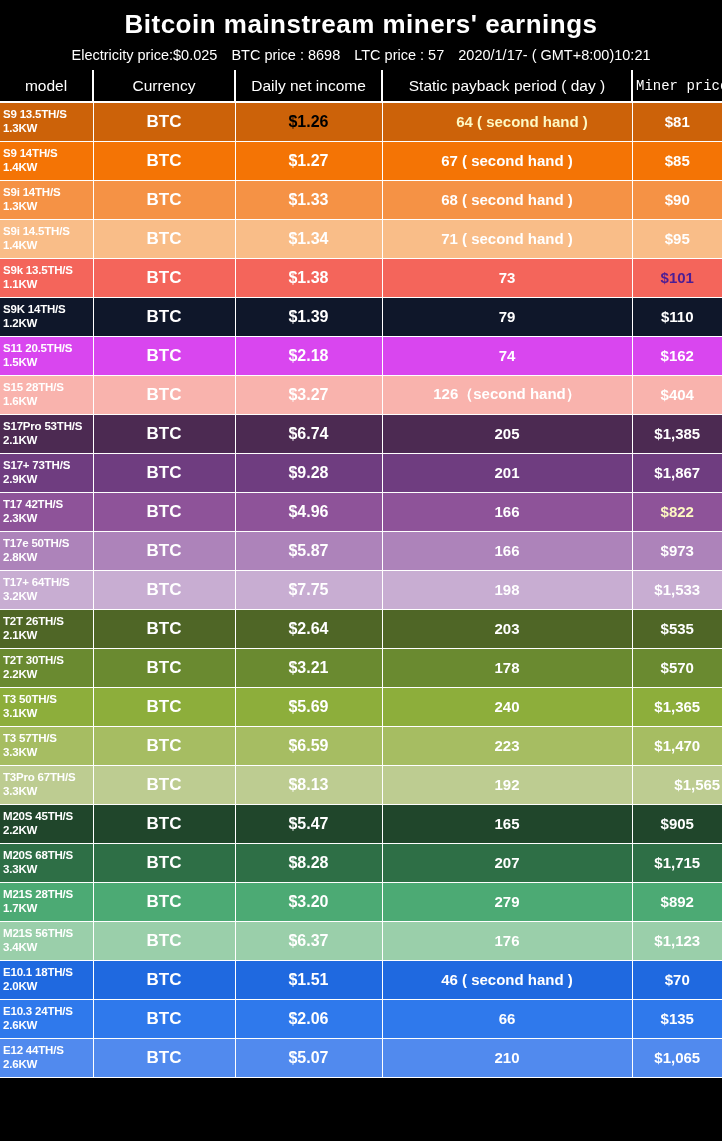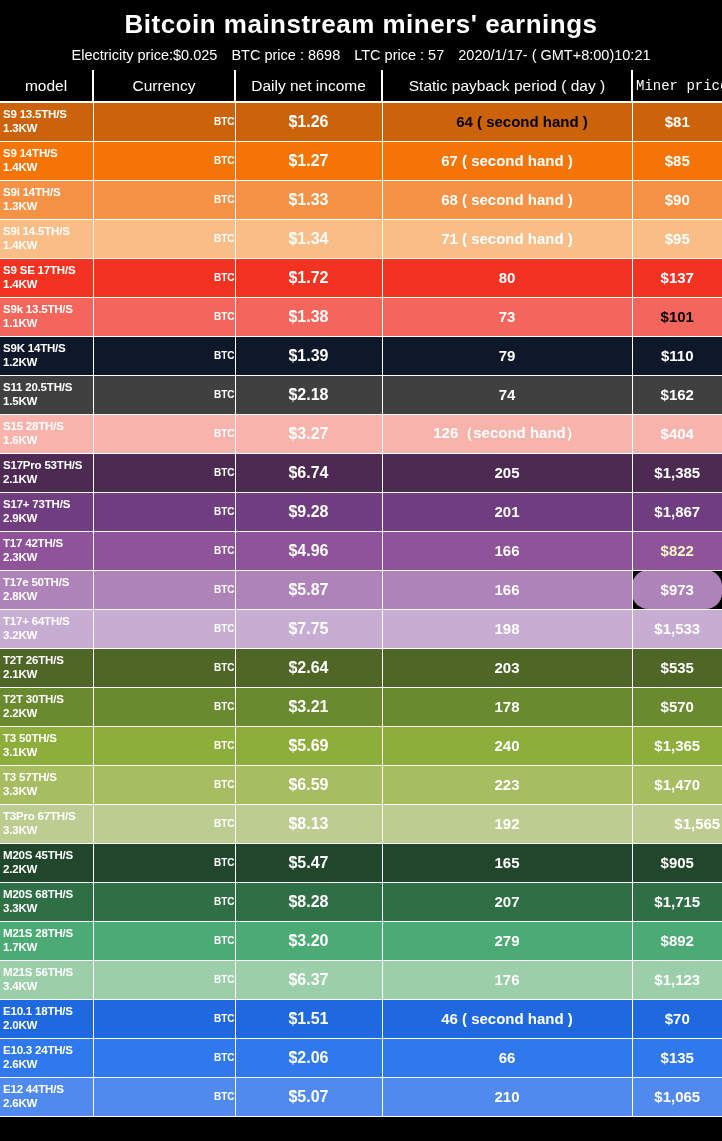--- a/index.html
+++ b/index.html
@@ -90,21 +90,21 @@
 
   td.model {
     text-align: left;
     padding-left: 3px;
     font-size: 11.5px;
     line-height: 13.5px;
     white-space: normal;
     letter-spacing: -0.2px;
   }
   td.model .ln2 { display: block; }
-  td.cur { font-size: 10px; text-align: right; }
+  td.cur { font-size: 17px; }
   td.income { font-size: 16px; }
   td.payback { font-size: 15px; }
   td.price { font-size: 15px; }
 </style>
 </head>
 <body>
 
 <div id="page">
 
   <div class="title">Bitcoin mainstream miners' earnings</div>
@@ -130,22 +130,22 @@
         <th>Currency</th>
         <th>Daily net income</th>
         <th>Static payback period ( day )</th>
         <th class="mono">Miner price</th>
       </tr>
     </thead>
     <tbody id="tbody">
         <tr style="background: rgb(204, 98, 9);">
           <td class="model" style="color: rgb(255, 255, 255);"><span>S9 13.5TH/S</span><span class="ln2">1.3KW</span></td>
           <td class="cur" style="color: rgb(255, 255, 255);">BTC</td>
-          <td class="income" style="color: #ffffff;">$1.26</td>
-          <td class="payback" style="color: #000000; padding-left: 30px;">64 ( second hand )</td>
+          <td class="income" style="color: #000000;">$1.26</td>
+          <td class="payback" style="color: #fef9c3; padding-left: 30px;">64 ( second hand )</td>
           <td class="price" style="color: rgb(255, 255, 255);">$81</td>
         </tr>
         <tr style="background: rgb(244, 116, 5);">
           <td class="model" style="color: rgb(255, 255, 255);"><span>S9    14TH/S</span><span class="ln2">1.4KW</span></td>
           <td class="cur" style="color: rgb(255, 255, 255);">BTC</td>
           <td class="income" style="color: rgb(255, 255, 255);">$1.27</td>
           <td class="payback" style="color: rgb(255, 255, 255);">67 ( second hand )</td>
           <td class="price" style="color: rgb(255, 255, 255);">$85</td>
         </tr>
         <tr style="background: rgb(245, 146, 69);">
@@ -155,42 +155,35 @@
           <td class="payback" style="color: rgb(255, 255, 255);">68 ( second hand )</td>
           <td class="price" style="color: rgb(255, 255, 255);">$90</td>
         </tr>
         <tr style="background: rgb(249, 189, 136);">
           <td class="model" style="color: rgb(255, 255, 255);"><span>S9i   14.5TH/S</span><span class="ln2">1.4KW</span></td>
           <td class="cur" style="color: rgb(255, 255, 255);">BTC</td>
           <td class="income" style="color: rgb(255, 255, 255);">$1.34</td>
           <td class="payback" style="color: rgb(255, 255, 255);">71 ( second hand )</td>
           <td class="price" style="color: rgb(255, 255, 255);">$95</td>
         </tr>
-        <tr style="background: rgb(242, 51, 34);">
-          <td class="model" style="color: rgb(255, 255, 255);"><span>S9 SE  17TH/S</span><span class="ln2">1.4KW</span></td>
-          <td class="cur" style="color: rgb(255, 255, 255);">BTC</td>
-          <td class="income" style="color: rgb(255, 255, 255);">$1.72</td>
-          <td class="payback" style="color: rgb(255, 255, 255);">80</td>
-          <td class="price" style="color: rgb(255, 255, 255);">$137</td>
-        </tr>
         <tr style="background: rgb(244, 101, 91);">
           <td class="model" style="color: rgb(255, 255, 255);"><span>S9k  13.5TH/S</span><span class="ln2">1.1KW</span></td>
           <td class="cur" style="color: rgb(255, 255, 255);">BTC</td>
           <td class="income" style="color: rgb(255, 255, 255);">$1.38</td>
           <td class="payback" style="color: rgb(255, 255, 255);">73</td>
-          <td class="price" style="color: #000000;">$101</td>
+          <td class="price" style="color: #4c1d95;">$101</td>
         </tr>
         <tr style="background: #0f172a;">
           <td class="model" style="color: rgb(255, 255, 255);"><span>S9K   14TH/S</span><span class="ln2">1.2KW</span></td>
           <td class="cur" style="color: rgb(255, 255, 255);">BTC</td>
           <td class="income" style="color: rgb(255, 255, 255);">$1.39</td>
           <td class="payback" style="color: rgb(255, 255, 255);">79</td>
           <td class="price" style="color: rgb(255, 255, 255);">$110</td>
         </tr>
-        <tr style="background: #404040;">
+        <tr style="background: #d946ef;">
           <td class="model" style="color: rgb(255, 255, 255);"><span>S11  20.5TH/S</span><span class="ln2">1.5KW</span></td>
           <td class="cur" style="color: rgb(255, 255, 255);">BTC</td>
           <td class="income" style="color: rgb(255, 255, 255);">$2.18</td>
           <td class="payback" style="color: rgb(255, 255, 255);">74</td>
           <td class="price" style="color: rgb(255, 255, 255);">$162</td>
         </tr>
         <tr style="background: rgb(249, 179, 173);">
           <td class="model" style="color: rgb(255, 255, 255);"><span>S15   28TH/S</span><span class="ln2">1.6KW</span></td>
           <td class="cur" style="color: rgb(255, 255, 255);">BTC</td>
           <td class="income" style="color: rgb(255, 255, 255);">$3.27</td>
@@ -216,21 +209,21 @@
           <td class="cur" style="color: rgb(255, 255, 255);">BTC</td>
           <td class="income" style="color: rgb(255, 255, 255);">$4.96</td>
           <td class="payback" style="color: rgb(255, 255, 255);">166</td>
           <td class="price" style="color: #fef9c3;">$822</td>
         </tr>
         <tr style="background: rgb(173, 131, 186);">
           <td class="model" style="color: rgb(255, 255, 255);"><span>T17e 50TH/S</span><span class="ln2">2.8KW</span></td>
           <td class="cur" style="color: rgb(255, 255, 255);">BTC</td>
           <td class="income" style="color: rgb(255, 255, 255);">$5.87</td>
           <td class="payback" style="color: rgb(255, 255, 255);">166</td>
-          <td class="price" style="color: rgb(255, 255, 255); border-radius: 16px;">$973</td>
+          <td class="price" style="color: rgb(255, 255, 255);">$973</td>
         </tr>
         <tr style="background: rgb(200, 173, 210);">
           <td class="model" style="color: rgb(255, 255, 255);"><span>T17+ 64TH/S</span><span class="ln2">3.2KW</span></td>
           <td class="cur" style="color: rgb(255, 255, 255);">BTC</td>
           <td class="income" style="color: rgb(255, 255, 255);">$7.75</td>
           <td class="payback" style="color: rgb(255, 255, 255);">198</td>
           <td class="price" style="color: rgb(255, 255, 255);">$1,533</td>
         </tr>
         <tr style="background: rgb(79, 102, 38);">
           <td class="model" style="color: rgb(255, 255, 255);"><span>T2T   26TH/S</span><span class="ln2">2.1KW</span></td>

